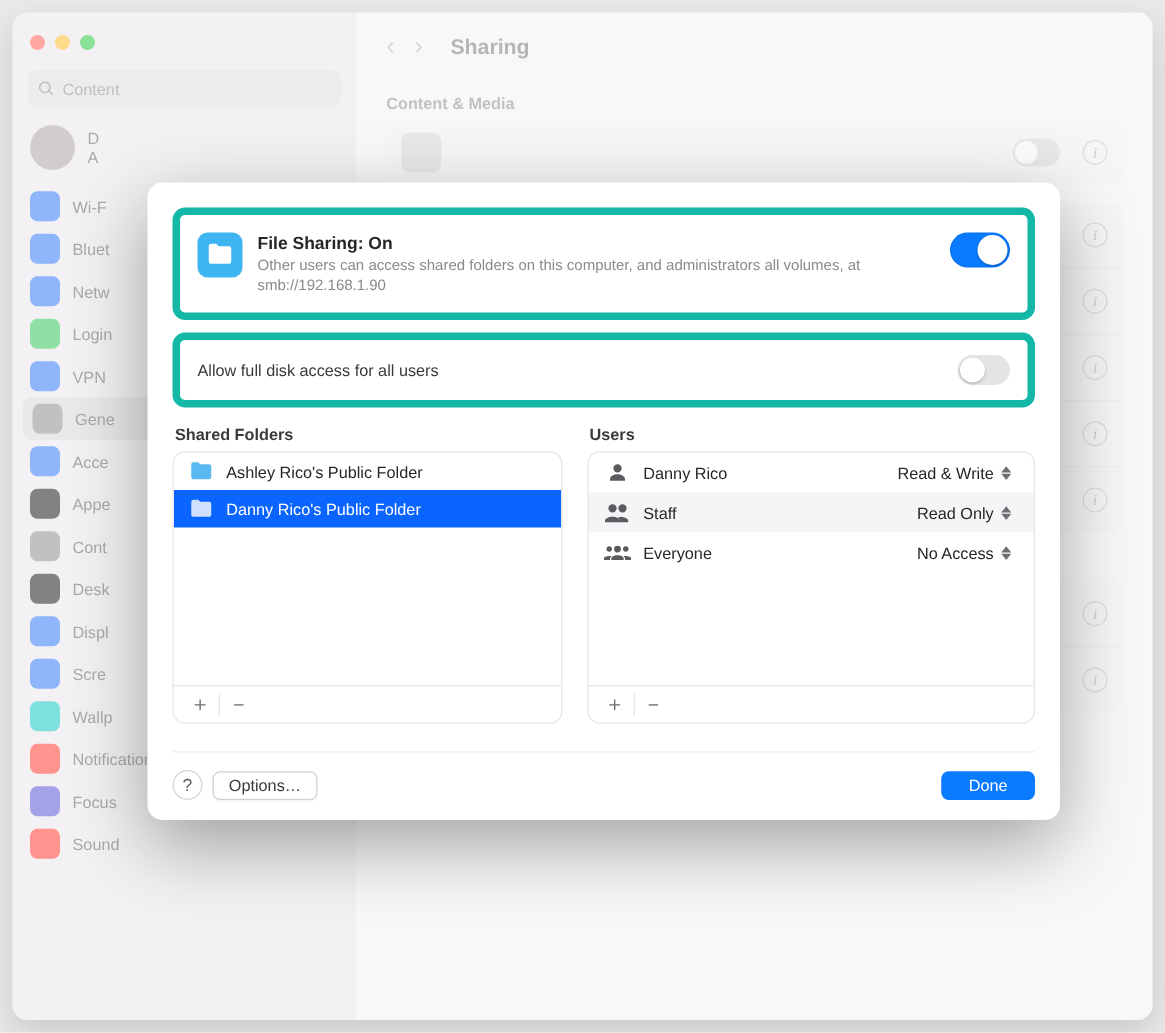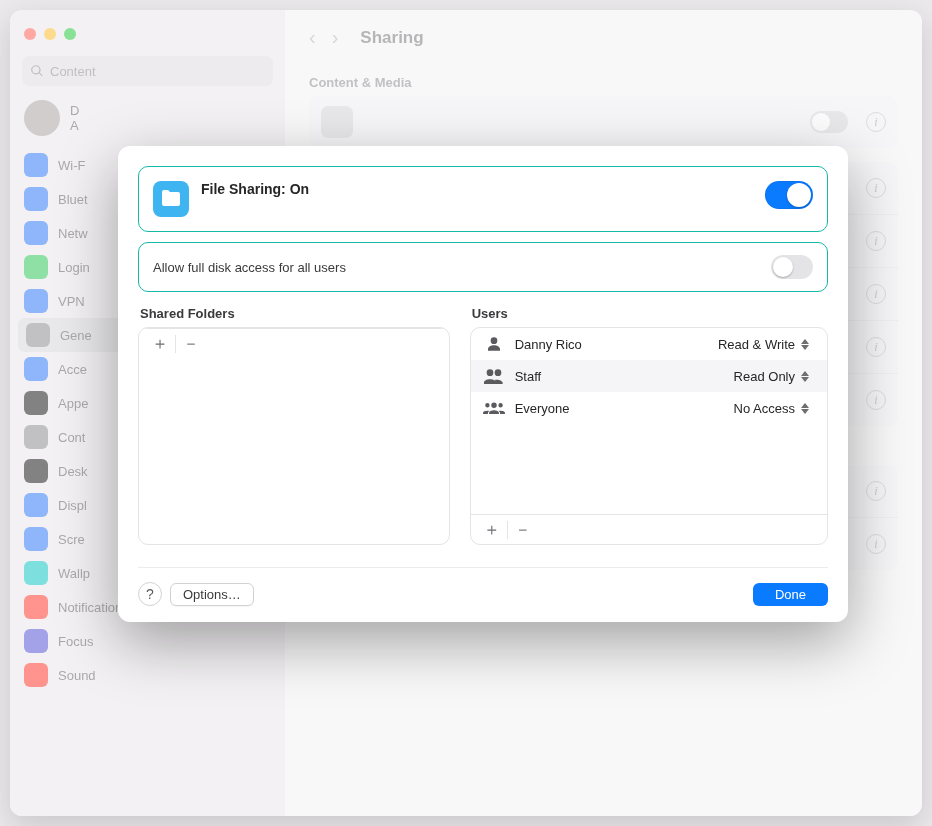--- a/index.html
+++ b/index.html
@@ -34,21 +34,21 @@
   .bg-row { display:flex; align-items:center; padding:10px 12px; gap:12px; border-bottom:1px solid #e3e1e5; color:#8e8d91; font-size:13px; }
   .bg-row:last-child{border-bottom:none;}
   .bg-icon { width:32px; height:32px; border-radius:7px; background:#d6d4d8; flex:none; }
   .bg-row .lbl { flex:1; }
   .toggle-bg { width:38px; height:22px; background:#d6d4d8; border-radius:11px; position:relative; flex:none; }
   .toggle-bg::after{content:"";position:absolute;width:18px;height:18px;background:#fafafb;border-radius:50%;top:2px;left:2px;}
   .info-ic-bg { width:20px; height:20px; border:1.5px solid #c0bfc2; border-radius:50%; display:flex; align-items:center; justify-content:center; font-size:12px; color:#9f9ea2; font-style:italic; font-family:Georgia,serif; flex:none; margin-left:6px; }
 
   
   .sheet { position:absolute; left:108px; top:136px; width:730px; background:#fff; border-radius:12px; box-shadow:0 20px 60px rgba(0,0,0,.35); z-index:10; padding:20px 20px 16px; }
-  .card { border:1px solid #14b8a6; border-radius:10px; background:#fff; }
+  .card { border:6px solid #14b8a6; border-radius:10px; background:#fff; }
   .fs-head { display:flex; gap:12px; padding:14px; align-items:flex-start; }
   .fs-icon { width:36px; height:36px; border-radius:8px; background:#3eb5f1; display:flex; align-items:center; justify-content:center; flex:none; }
   .fs-icon svg{width:24px;height:24px;fill:#fff;}
   .fs-txt { flex:1; }
   .fs-title { font-size:14px; font-weight:700; color:#262626; margin-bottom:2px; }
   .fs-desc { font-size:12px; color:#8a898d; line-height:1.35; }
   .big-toggle { width:48px; height:28px; border-radius:14px; background:#0a7aff; position:relative; flex:none; cursor:pointer; box-shadow: inset 0 0 0 1px rgba(0,0,0,.05); }
   .big-toggle::after{content:"";position:absolute;width:24px;height:24px;background:#fff;border-radius:50%;top:2px;right:2px;box-shadow:0 1px 2px rgba(0,0,0,.25);}
 
   .full-disk { display:flex; align-items:center; justify-content:space-between; padding:12px 14px; margin-top:10px;gap:36px; }
@@ -247,34 +247,49 @@
   <div class="sheet">
     <div class="card">
       <div class="fs-head">
         <div class="fs-icon">
           <svg viewBox="0 0 24 24">
               <path d="M3 5a2 2 0 012-2h4l2 2h8a2 2 0 012 2v10a2 2 0 01-2 2H5a2 2 0 01-2-2V5z"></path>
             </svg>
         </div>
         <div class="fs-txt">
           <div class="fs-title">File Sharing: On</div>
+          <div class="fs-desc">Other users can access shared folders on this computer, and administrators all volumes, at smb://192.168.1.90</div>
         </div>
         <div class="big-toggle"></div>
       </div>
     </div>
 
     <div class="card full-disk">
       <span class="lbl">Allow full disk access for all users</span>
       <div class="sm-toggle"></div>
     </div>
 
     <div class="panels">
       <div class="panel-col">
         <div class="panel-h">Shared Folders</div>
         <div class="panel-box">
+          <div class="panel-list" id="shared-list">
+              <div class="folder-row">
+                <svg class="folder-ic" viewBox="0 0 24 20">
+                  <path fill="#5ab9f0" d="M2 3a2 2 0 012-2h5l2 2h9a2 2 0 012 2v11a2 2 0 01-2 2H4a2 2 0 01-2-2V3z"></path>
+                </svg>
+                <span>Ashley Rico's Public Folder</span>
+              </div>
+              <div class="folder-row selected">
+                <svg class="folder-ic" viewBox="0 0 24 20">
+                  <path fill="#5ab9f0" d="M2 3a2 2 0 012-2h5l2 2h9a2 2 0 012 2v11a2 2 0 01-2 2H4a2 2 0 01-2-2V3z"></path>
+                </svg>
+                <span>Danny Rico's Public Folder</span>
+              </div>
+            </div>
           <div class="panel-footer">
             <div class="ft-btn">＋</div>
             <div class="ft-sep"></div>
             <div class="ft-btn">－</div>
           </div>
         </div>
       </div>
       <div class="panel-col" style="flex:1.15">
         <div class="panel-h">Users</div>
         <div class="panel-box">

